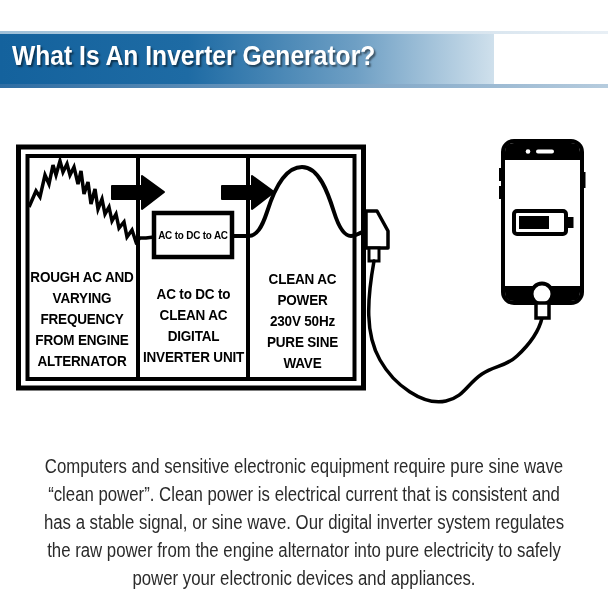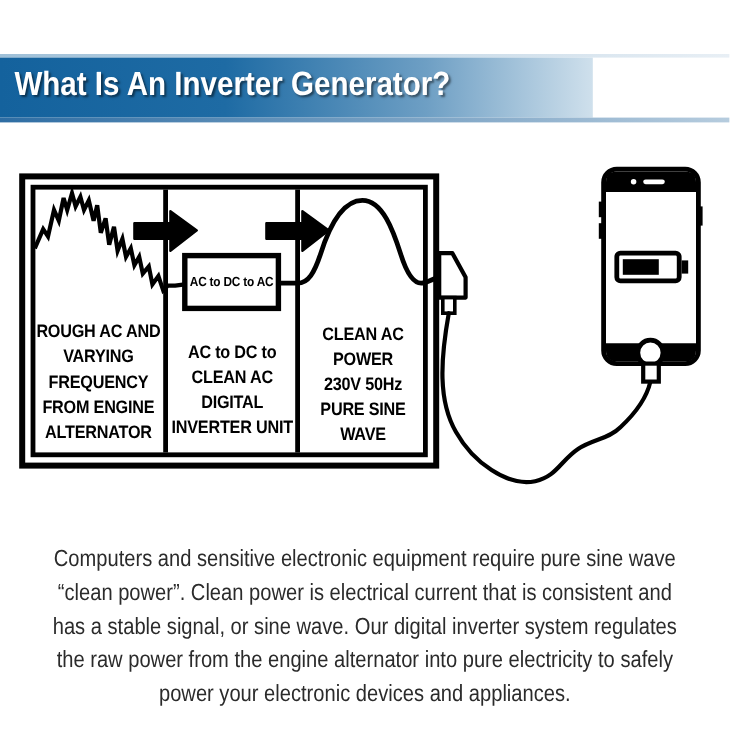--- a/index.html
+++ b/index.html
@@ -1,21 +1,21 @@
 <!DOCTYPE html>
 <html><head>
 <meta charset="utf-8">
 <style>
   html,body{margin:0;padding:0;}
   body{
     width:608px;height:608px;position:relative;background:#ffffff;
     font-family:"Liberation Sans", sans-serif;overflow:hidden;
   }
   
-  .banner{position:absolute;top:45px;left:0;width:608px;height:57px;}
+  .banner{position:absolute;top:31px;left:0;width:608px;height:57px;}
   .banner-top-strip{position:absolute;top:0;left:0;width:608px;height:3px;
     background:linear-gradient(to right,#9fc0d8,#e8eff5);}
   .banner-main{position:absolute;top:3px;left:0;width:494px;height:50px;
     background:linear-gradient(to right,#14629d 0%,#1e6ba4 38%,#6e9fc4 72%,#cfe0ec 100%);}
   .banner-bottom-strip{position:absolute;top:53px;left:0;width:608px;height:4px;
     background:linear-gradient(to right,#2e6da3,#b6ccde);}
   .title{
     position:absolute;top:9px;left:12px;color:#ffffff;font-weight:bold;
     font-size:28px;white-space:nowrap;letter-spacing:0;
     transform:scaleX(0.88);transform-origin:left center;

